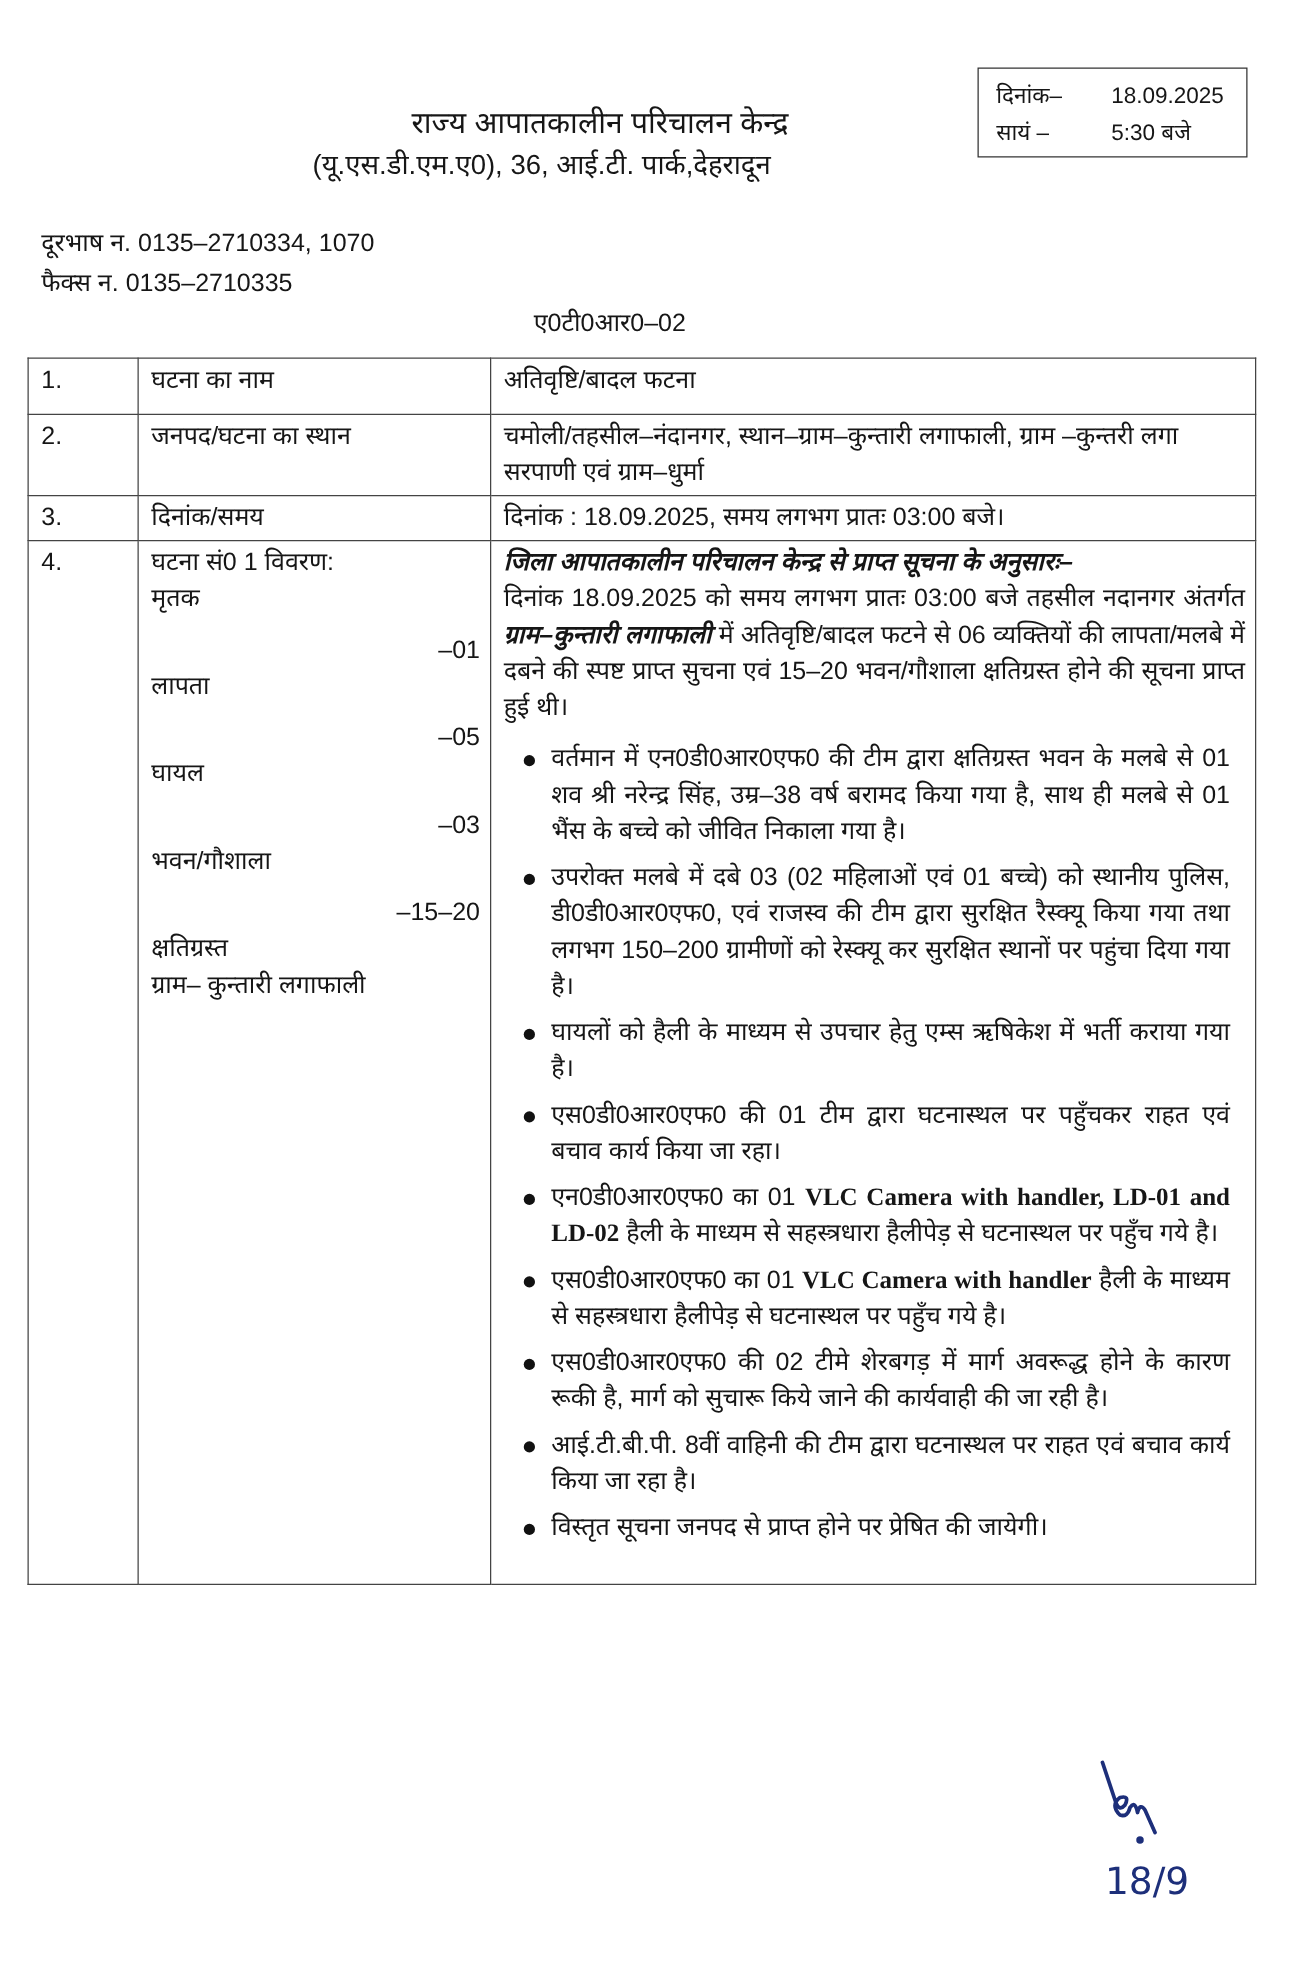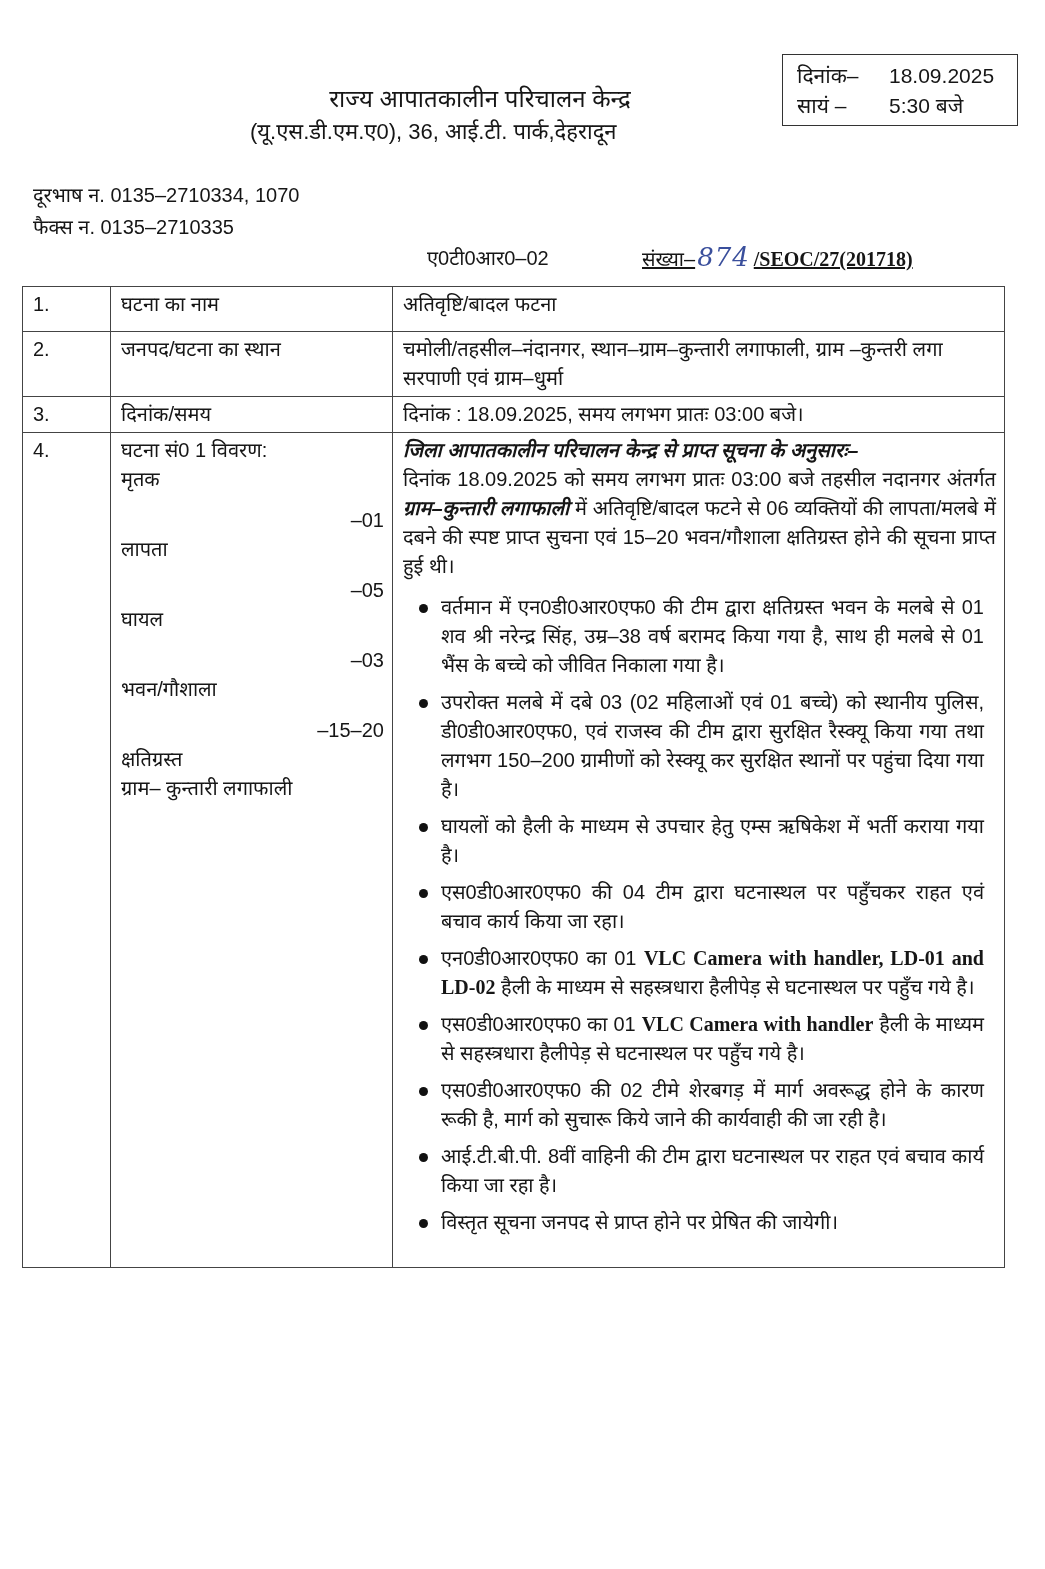--- a/index.html
+++ b/index.html
@@ -12,23 +12,23 @@
 
   .org-title {
     position: absolute; left: 250px; top: 82px; width: 460px; text-align: center;
     font-size: 24px; line-height: 34px;
   }
   .org-sub {
     position: absolute; left: 250px; top: 116px; width: 460px; text-align: left;
     font-size: 22px; line-height: 32px;
   }
   .date-box {
-    position: absolute; left: 782px; top: 54px; width: 236px; height: 72px;
+    position: absolute; left: 782px; top: 54px; width: 216px; height: 72px;
     border: 1.5px solid #333; box-sizing: border-box;
-    padding: 6px 0 0 14px; font-size: 21px; line-height: 30px;
+    padding: 6px 0 0 14px; font-size: 18px; line-height: 30px;
   }
   .date-box .row { display: flex; }
   .date-box .lbl { width: 92px; }
 
   .contact {
     position: absolute; left: 33px; font-size: 20px; line-height: 28px;
   }
   .ref-code { position: absolute; left: 427px; top: 244px; font-size: 20px; }
   .ref-num {
     position: absolute; left: 642px; top: 242px; font-size: 20px;
@@ -96,23 +96,20 @@
   <div class="contact" style="top:181px;">
     <span>दूरभाष न.</span>
     <span>0135–2710334, 1070</span>
   </div>
   <div class="contact" style="top:213px;">
     <span>फैक्स न.</span>
     <span>0135–2710335</span>
   </div>
 
   <div class="ref-code">ए0टी0आर0–02</div>
-  <div class="ref-num">
-    <span class="u">संख्या–</span><span class="hand">874</span><span class="code">/SEOC/27(201718)</span>
-  </div>
 
   <table class="info">
     <colgroup>
         <col class="c1">
         <col class="c2">
         <col class="c3">
       </colgroup>
     <tbody>
       <tr>
         <td>1.</td>
@@ -152,26 +149,35 @@
           <div>क्षतिग्रस्त</div>
           <div>ग्राम– कुन्तारी लगाफाली</div>
         </td>
         <td style="padding-bottom:18px;">
           <div class="bold">जिला आपातकालीन परिचालन केन्द्र से प्राप्त सूचना के अनुसारः–</div>
           <p class="intro"><span>दिनांक 18.09.2025 को समय लगभग प्रातः 03:00 बजे तहसील नदानगर अंतर्गत </span><span class="bold">ग्राम–कुन्तारी लगाफाली</span><span> में अतिवृष्टि/बादल फटने से 06 व्यक्तियों की लापता/मलबे में दबने की स्पष्ट प्राप्त सुचना एवं 15–20 भवन/गौशाला क्षतिग्रस्त होने की सूचना प्राप्त हुई थी।</span></p>
           <ul class="bullets">
             <li><span class="dot"></span><span>वर्तमान में एन0डी0आर0एफ0 की टीम द्वारा क्षतिग्रस्त भवन के मलबे से 01 शव श्री नरेन्द्र सिंह, उम्र–38 वर्ष बरामद किया गया है, साथ ही मलबे से 01 भैंस के बच्चे को जीवित निकाला गया है।</span></li>
             <li><span class="dot"></span><span>उपरोक्त मलबे में दबे 03 (02 महिलाओं एवं 01 बच्चे) को स्थानीय पुलिस, डी0डी0आर0एफ0, एवं राजस्व की टीम द्वारा सुरक्षित रैस्क्यू किया गया तथा लगभग 150–200 ग्रामीणों को रेस्क्यू कर सुरक्षित स्थानों पर पहुंचा दिया गया है।</span></li>
             <li><span class="dot"></span><span>घायलों को हैली के माध्यम से उपचार हेतु एम्स ऋषिकेश में भर्ती कराया गया है।</span></li>
-            <li><span class="dot"></span><span>एस0डी0आर0एफ0 की 04 टीम द्वारा घटनास्थल पर पहुँचकर राहत एवं बचाव कार्य किया जा रहा।</span></li>
+            <li><span class="dot"></span><span>एस0डी0आर0एफ0 की 01 टीम द्वारा घटनास्थल पर पहुँचकर राहत एवं बचाव कार्य किया जा रहा।</span></li>
             <li><span class="dot"></span><span>एन0डी0आर0एफ0 का 01 </span><span class="en">VLC Camera with handler, LD-01 and LD-02</span><span> हैली के माध्यम से सहस्त्रधारा हैलीपेड़ से घटनास्थल पर पहुँच गये है।</span></li>
             <li><span class="dot"></span><span>एस0डी0आर0एफ0 का 01 </span><span class="en">VLC Camera with handler</span><span> हैली के माध्यम से सहस्त्रधारा हैलीपेड़ से घटनास्थल पर पहुँच गये है।</span></li>
             <li><span class="dot"></span><span>एस0डी0आर0एफ0 की 02 टीमे शेरबगड़ में मार्ग अवरूद्ध होने के कारण रूकी है, मार्ग को सुचारू किये जाने की कार्यवाही की जा रही है।</span></li>
             <li><span class="dot"></span><span>आई.टी.बी.पी. 8वीं वाहिनी की टीम द्वारा घटनास्थल पर राहत एवं बचाव कार्य किया जा रहा है।</span></li>
             <li><span class="dot"></span><span>विस्तृत सूचना जनपद से प्राप्त होने पर प्रेषित की  जायेगी।</span></li>
           </ul>
         </td>
       </tr>
     </tbody>
   </table>
 
+  <div class="signature">
+    <svg width="90" height="130" viewBox="0 0 90 130">
+      <g id="sig-ink" fill="none" stroke="#1d2f7a" stroke-width="3" stroke-linecap="round" stroke-linejoin="round">
+        <path d="M12 10 L22 40 Q25 50 30 44 Q34 36 26 38 Q18 44 26 52 Q32 54 34 46 Q38 40 40 50 Q42 42 46 48 L54 66"></path>
+        <circle cx="42" cy="72" r="1.5" fill="#1d2f7a"></circle>
+      </g>
+      <text id="sig-date" x="14" y="115" font-family="DejaVu Sans, sans-serif" font-size="30" fill="#1d2f7a">18/9</text>
+    </svg>
+  </div>
 
 </div>
 
 </body></html>

